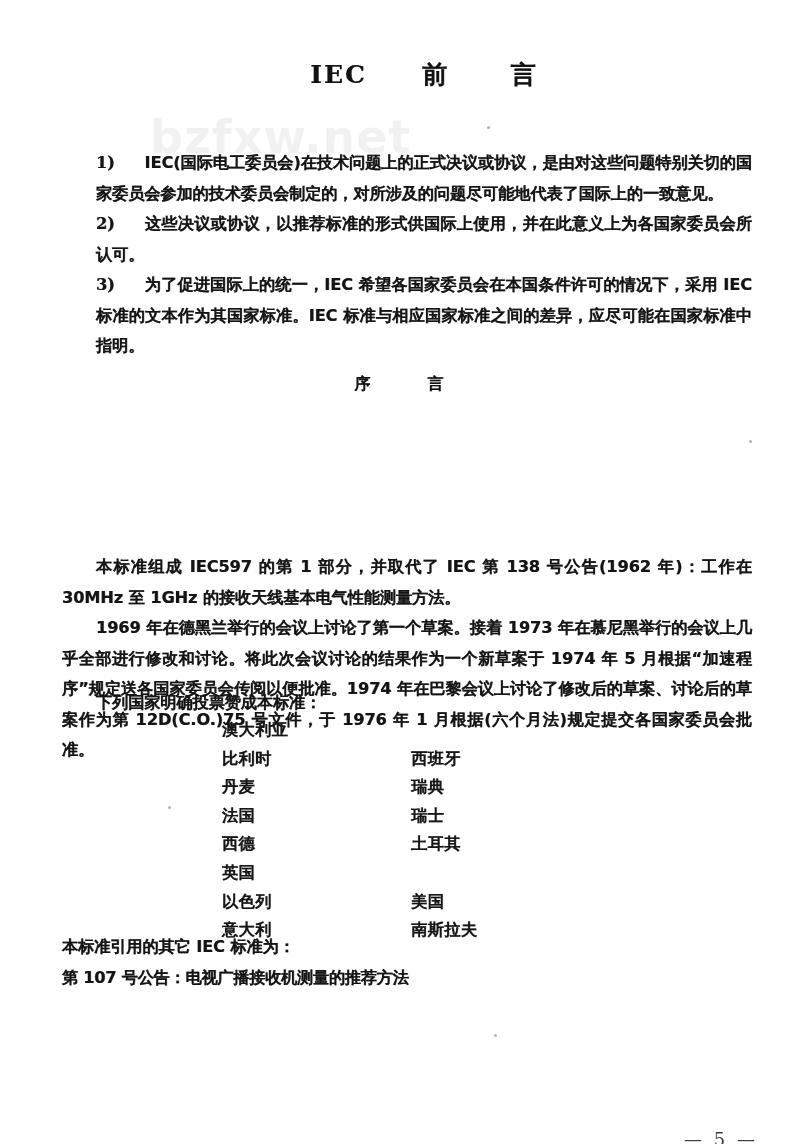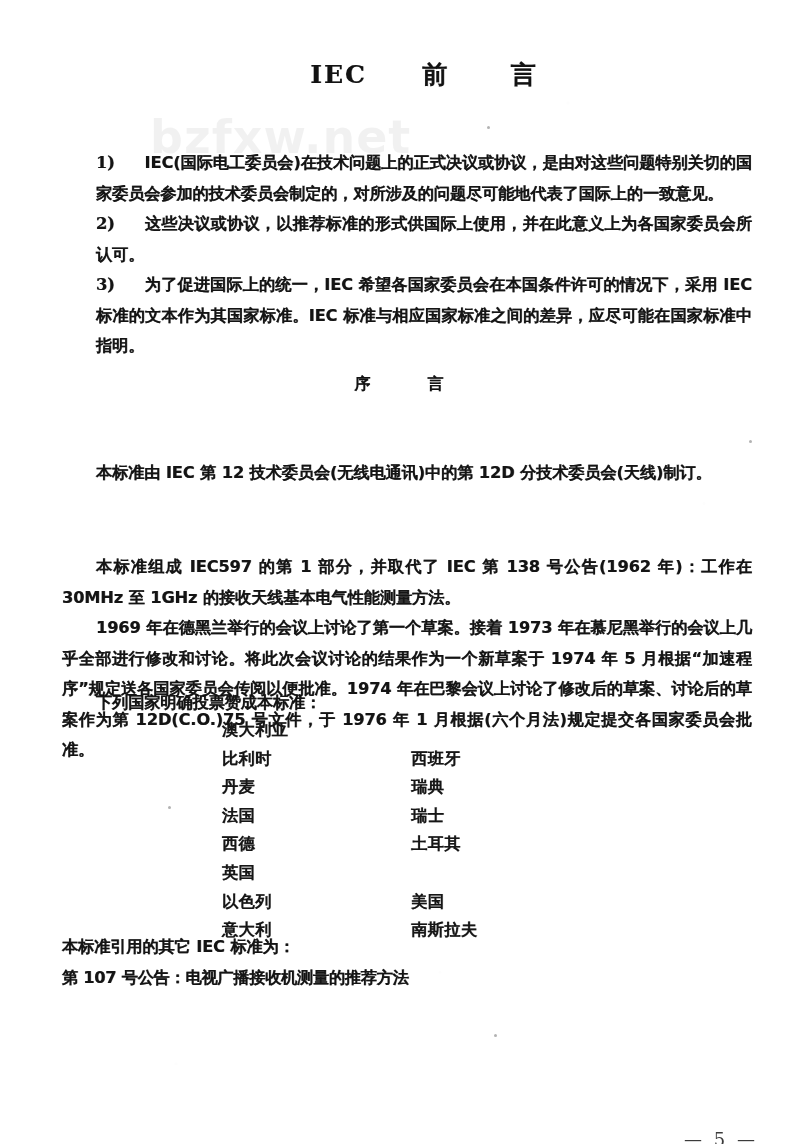--- a/index.html
+++ b/index.html
@@ -192,23 +192,20 @@
         <span class="num">3)</span><span>为了促进国际上的统一，IEC 希望各国家委员会在本国条件许可的情况下，采用 IEC 标准的文本作为其国家标准。IEC 标准与相应国家标准之间的差异，应尽可能在国家标准中指明。</span>
       </p>
     </div>
 
     <div class="doc-title" id="title-preface">
       <span>序</span>
       <span class="title-gap-sm"></span>
       <span>言</span>
     </div>
 
-    <div class="block" id="blk-preface-1">
-      <p class="para">本标准由 IEC 第 12 技术委员会(无线电通讯)中的第 12D 分技术委员会(天线)制订。</p>
-    </div>
 
     <div class="block" id="blk-preface-2">
       <p class="para">本标准组成 IEC597 的第 1 部分，并取代了 IEC 第 138 号公告(1962 年)：工作在 30MHz 至 1GHz 的接收天线基本电气性能测量方法。</p>
       <p class="para">1969 年在德黑兰举行的会议上讨论了第一个草案。接着 1973 年在慕尼黑举行的会议上几乎全部进行修改和讨论。将此次会议讨论的结果作为一个新草案于 1974 年 5 月根据“加速程序”规定送各国家委员会传阅以便批准。1974 年在巴黎会议上讨论了修改后的草案、讨论后的草案作为第 12D(C.O.)75 号文件，于 1976 年 1 月根据(六个月法)规定提交各国家委员会批准。</p>
     </div>
 
     <div class="block" id="blk-preface-3">
       <p class="para">下列国家明确投票赞成本标准：</p>
     </div>
 

